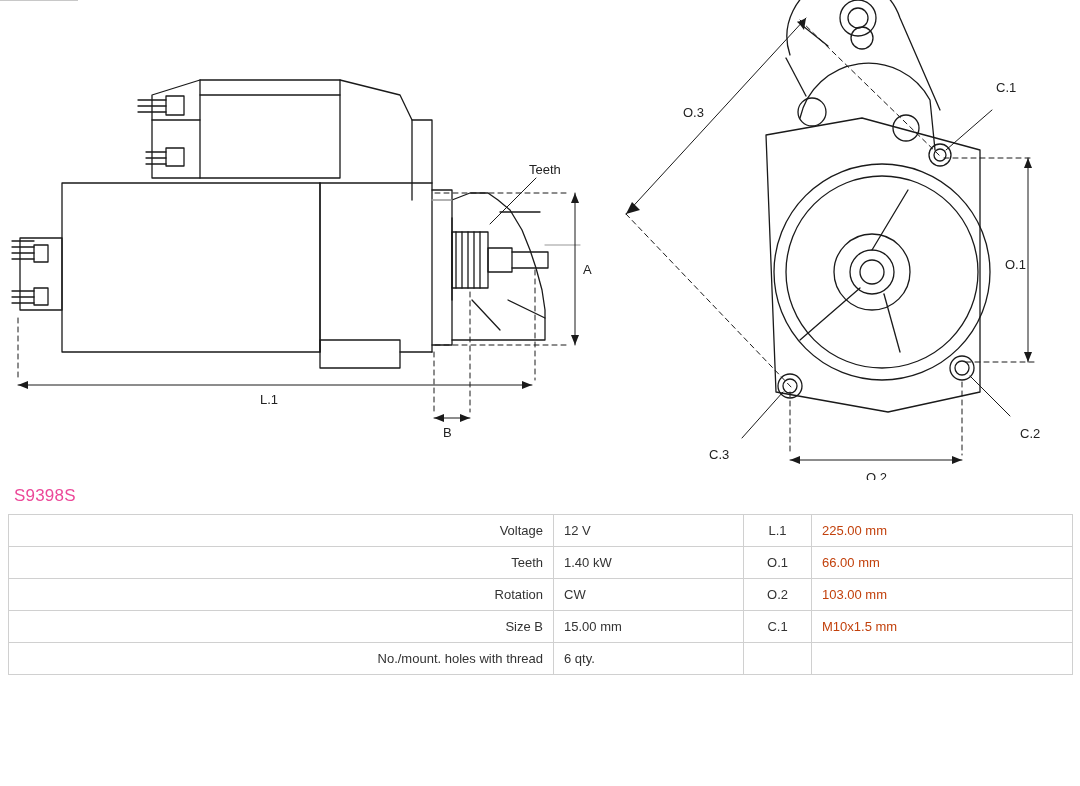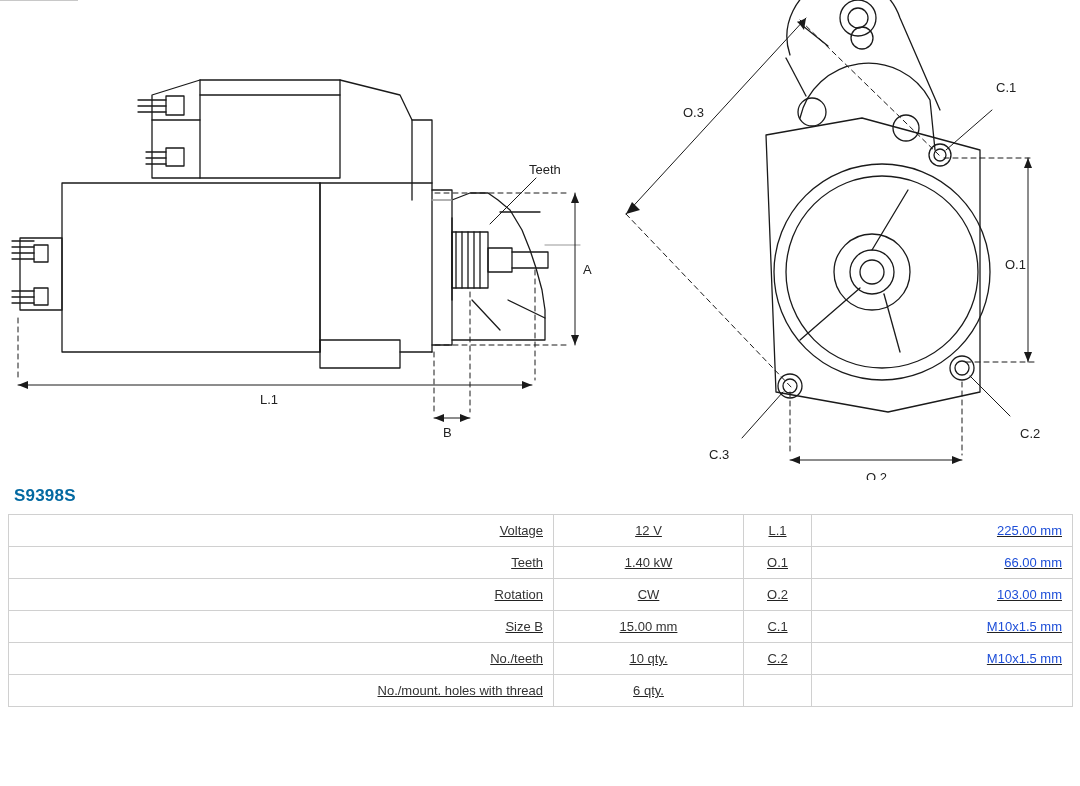--- a/index.html
+++ b/index.html
@@ -17,61 +17,59 @@
   }
   .diagram-area {
     position: relative;
     width: 1080px;
     height: 480px;
   }
   .diagram-area svg {
     display: block;
   }
   .part-title {
-    color: #0369a1;
+    color: #ec4899;
     font-size: 17px;
-    font-weight: bold;
+    font-weight: normal;
     margin: 0;
     padding: 6px 0 8px 14px;
     letter-spacing: 0.2px;
   }
   .spec-table-wrap {
     padding: 0 8px 0 8px;
-    text-decoration: underline;
   }
   table.spec {
     border-collapse: collapse;
     width: 1064px;
     table-layout: fixed;
     font-size: 13px;
   }
   table.spec td {
     border: 1px solid #d0d0d0;
     height: 31px;
     padding: 0 10px;
     vertical-align: middle;
     background: #ffffff;
   }
   td.label {
     background: #e0e0e0;
     text-align: right;
     color: #333333;
   }
   td.value {
-    text-align: center;
+    text-align: left;
     color: #333333;
   }
   td.label2 {
     background: #e0e0e0;
     text-align: center;
     color: #333333;
   }
   td.value2 {
-    text-align: right;
-    color: #1d4ed8;
+    color: #c2410c;
   }
   col.c1 { width: 545px; }
   col.c2 { width: 190px; }
   col.c3 { width: 68px; }
   col.c4 { width: 261px; }
   .topline {
     position: absolute;
     top: 0; left: 0;
     width: 78px;
     height: 0;
@@ -249,26 +247,20 @@
         <td class="label2">O.2</td>
         <td class="value2">103.00 mm</td>
       </tr>
       <tr>
         <td class="label">Size B</td>
         <td class="value">15.00 mm</td>
         <td class="label2">C.1</td>
         <td class="value2">M10x1.5 mm</td>
       </tr>
       <tr>
-        <td class="label">No./teeth</td>
-        <td class="value">10 qty.</td>
-        <td class="label2">C.2</td>
-        <td class="value2">M10x1.5 mm</td>
-      </tr>
-      <tr>
         <td class="label">No./mount. holes with thread</td>
         <td class="value">6 qty.</td>
         <td class="label2"></td>
         <td class="value2"></td>
       </tr>
     </tbody>
   </table>
 </div>
 
 </body></html>

